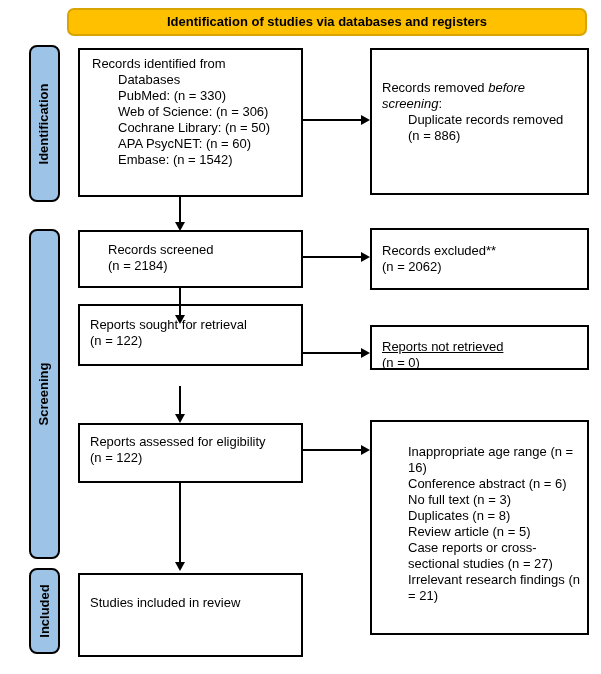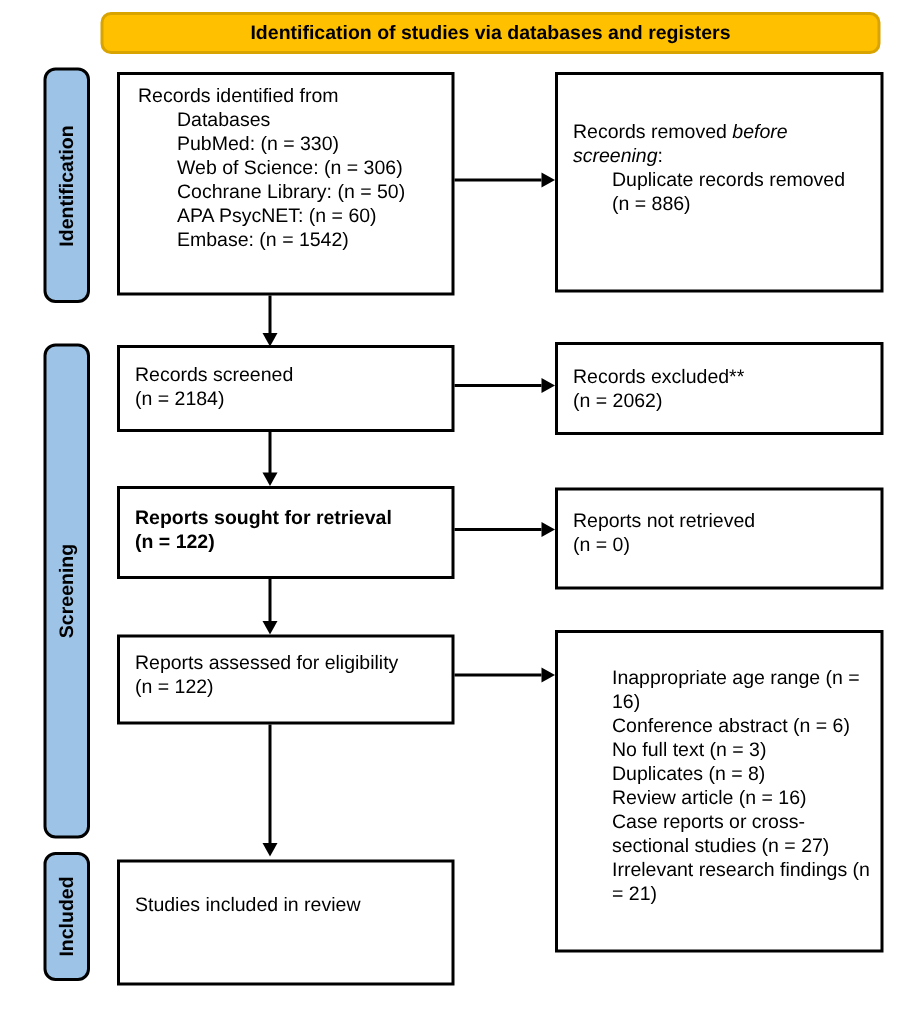--- a/index.html
+++ b/index.html
@@ -22,27 +22,27 @@
   .tab span { transform:rotate(-90deg); white-space:nowrap; }
   .tab-identification { top:45px; height:153px; }
   .tab-screening { top:229px; height:326px; }
   .tab-included { top:568px; height:82px; }
   .box {
     position:absolute; border:2px solid #000; background:#fff; box-sizing:border-box;
   }
   .left-col { left:78px; width:225px; }
   .right-col { left:370px; width:219px; }
   #b1 { top:48px;  height:149px; padding:6px 4px 0 12px; }
-  #b2 { top:230px; height:58px;  padding:10px 4px 0 10px; }
-  #b3 { top:324px; height:62px;  padding:11px 4px 0 10px;font-weight:bold; }
+  #b2 { top:230px; height:58px;  padding:10px 4px 0 28px; }
+  #b3 { top:304px; height:62px;  padding:11px 4px 0 10px; }
   #b4 { top:423px; height:60px;  padding:9px 4px 0 10px; }
   #b5 { top:573px; height:84px;  padding:20px 4px 0 10px; }
   #r1 { top:48px;  height:147px; padding:30px 14px 0 10px; }
   #r2 { top:228px; height:62px;  padding:13px 4px 0 10px; }
-  #r3 { top:325px; height:68px;  padding:12px 4px 0 10px; }
+  #r3 { top:325px; height:45px;  padding:12px 4px 0 10px;text-decoration:underline; }
   #r4 { top:420px; height:215px; padding:22px 6px 0 10px; }
   .indent { margin-left:26px; }
   .vline { position:absolute; left:179px; width:2px; background:#000; }
   .hline { position:absolute; left:303px; width:58px; height:2px; background:#000; }
   .arrow-down {
     position:absolute; left:175px; width:0; height:0;
     border-left:5px solid transparent; border-right:5px solid transparent;
     border-top:9px solid #000;
   }
   .arrow-right {
@@ -112,21 +112,21 @@
   <div class="box right-col" id="r3">
     <div>Reports not retrieved</div>
     <div>(n = 0)</div>
   </div>
 
   <div class="box right-col" id="r4">
     <div class="indent">Inappropriate age range (n = 16)</div>
     <div class="indent">Conference abstract (n = 6)</div>
     <div class="indent">No full text (n = 3)</div>
     <div class="indent">Duplicates (n = 8)</div>
-    <div class="indent">Review article (n = 16)</div>
+    <div class="indent">Review article (n = 5)</div>
     <div class="indent">Case reports or cross-sectional studies (n = 27)</div>
     <div class="indent">Irrelevant research findings (n = 21)</div>
   </div>
 
   <div class="vline" style="top:197px;height:26px;"></div>
   <div class="arrow-down" style="top:222px;"></div>
 
   <div class="vline" style="top:288px;height:28px;"></div>
   <div class="arrow-down" style="top:315px;"></div>
 

